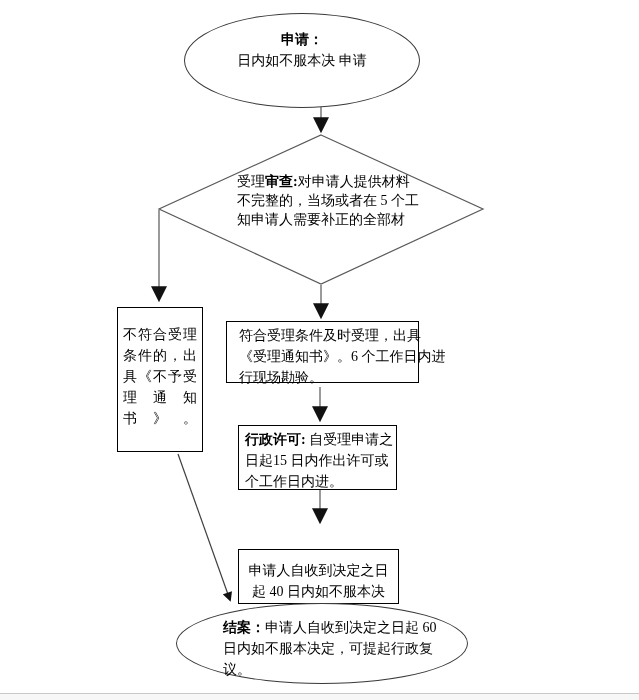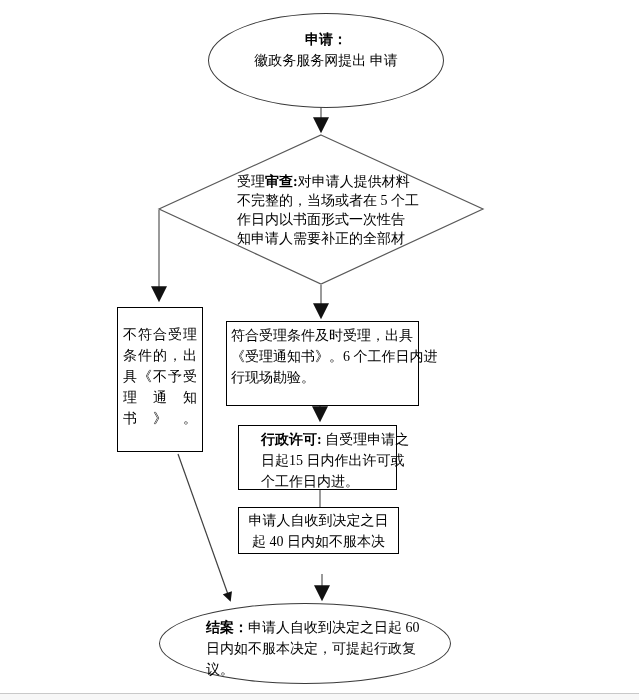--- a/index.html
+++ b/index.html
@@ -14,27 +14,27 @@
   .node, .txt { position:absolute; z-index:2; }
   .ellipse { background:#fff; border:1px solid #3a3a3a; border-radius:50%; }
   .rect    { background:#fff; border:1px solid #000; }
   .ln { white-space:nowrap; line-height:21px; }
   .ln-tight { white-space:nowrap; line-height:19px; }
   .jln { line-height:21px; text-align:justify; text-align-last:justify; }
   .ctr { text-align:center; }
   b { font-weight:bold; }
 
   
-  .n-start    { left:208px; top:13px;  width:236px; height:95px; padding-top:15px; }
+  .n-start    { left:184px; top:13px;  width:236px; height:95px; padding-top:15px; }
   .n-review-t { left:237px; top:172px; width:200px; }
   .n-reject   { left:117px; top:307px; width:86px;  height:145px; padding:16px 5px 0 5px; }
-  .n-accept   { left:226px; top:321px; width:193px; height:85px;  padding:3px 0 0 4px; }
-  .n-license  { left:238px; top:425px; width:159px; height:65px;  padding:3px 0 0 22px; }
-  .n-decision { left:238px; top:507px; width:161px; height:47px;  padding-top:2px; }
-  .n-end      { left:159px; top:603px; width:292px; height:81px;  padding:13px 10px 0 46px; }
+  .n-accept   { left:226px; top:321px; width:193px; height:62px;  padding:3px 0 0 12px; }
+  .n-license  { left:238px; top:425px; width:159px; height:65px;  padding:3px 0 0 6px; }
+  .n-decision { left:238px; top:549px; width:161px; height:55px;  padding-top:10px; }
+  .n-end      { left:176px; top:603px; width:292px; height:81px;  padding:13px 10px 0 46px; }
 
   .footer-strip {
     position:absolute; left:0; top:693px; width:639px; height:7px;
     background:#f7f7f7; border-top:1px solid #c9c9c9; z-index:3;
   }
 </style>
 </head>
 <body>
 
 <div class="canvas">
@@ -50,27 +50,26 @@
     <line x1="321" y1="285" x2="321" y2="316" stroke="#9a9a9a" stroke-width="2" marker-end="url(#arw)"></line>
     <line x1="320" y1="387" x2="320" y2="419" stroke="#9a9a9a" stroke-width="2" marker-end="url(#arw)"></line>
     <line x1="320" y1="490" x2="320" y2="521" stroke="#9a9a9a" stroke-width="2" marker-end="url(#arw)"></line>
     <line x1="322" y1="574" x2="322" y2="598" stroke="#9a9a9a" stroke-width="2" marker-end="url(#arw)"></line>
     <line x1="178" y1="454" x2="230" y2="600" stroke="#3f3f3f" stroke-width="1.2" marker-end="url(#arw)"></line>
     <polygon points="321,135 483,209 321,284 159,209" fill="#ffffff" stroke="#595959" stroke-width="1.2"></polygon>
   </svg>
 
   <div class="node ellipse n-start ctr">
     <div class="ln"><b>申请：</b></div>
-    <div class="ln">徽政务服务网提出 申请</div>
+    <div class="ln">日内如不服本决 申请</div>
   </div>
 
   <div class="txt n-review-t">
     <div class="ln-tight"><span>受理</span><b>审查:</b><span>对申请人提供材料</span></div>
     <div class="ln-tight">不完整的，当场或者在 5 个工</div>
-    <div class="ln-tight">作日内以书面形式一次性告</div>
     <div class="ln-tight">知申请人需要补正的全部材</div>
   </div>
 
   <div class="node rect n-reject">
     <div class="jln">不符合受理</div>
     <div class="jln">条件的，出</div>
     <div class="jln">具《不予受</div>
     <div class="jln">理通知书》。</div>
   </div>
 

